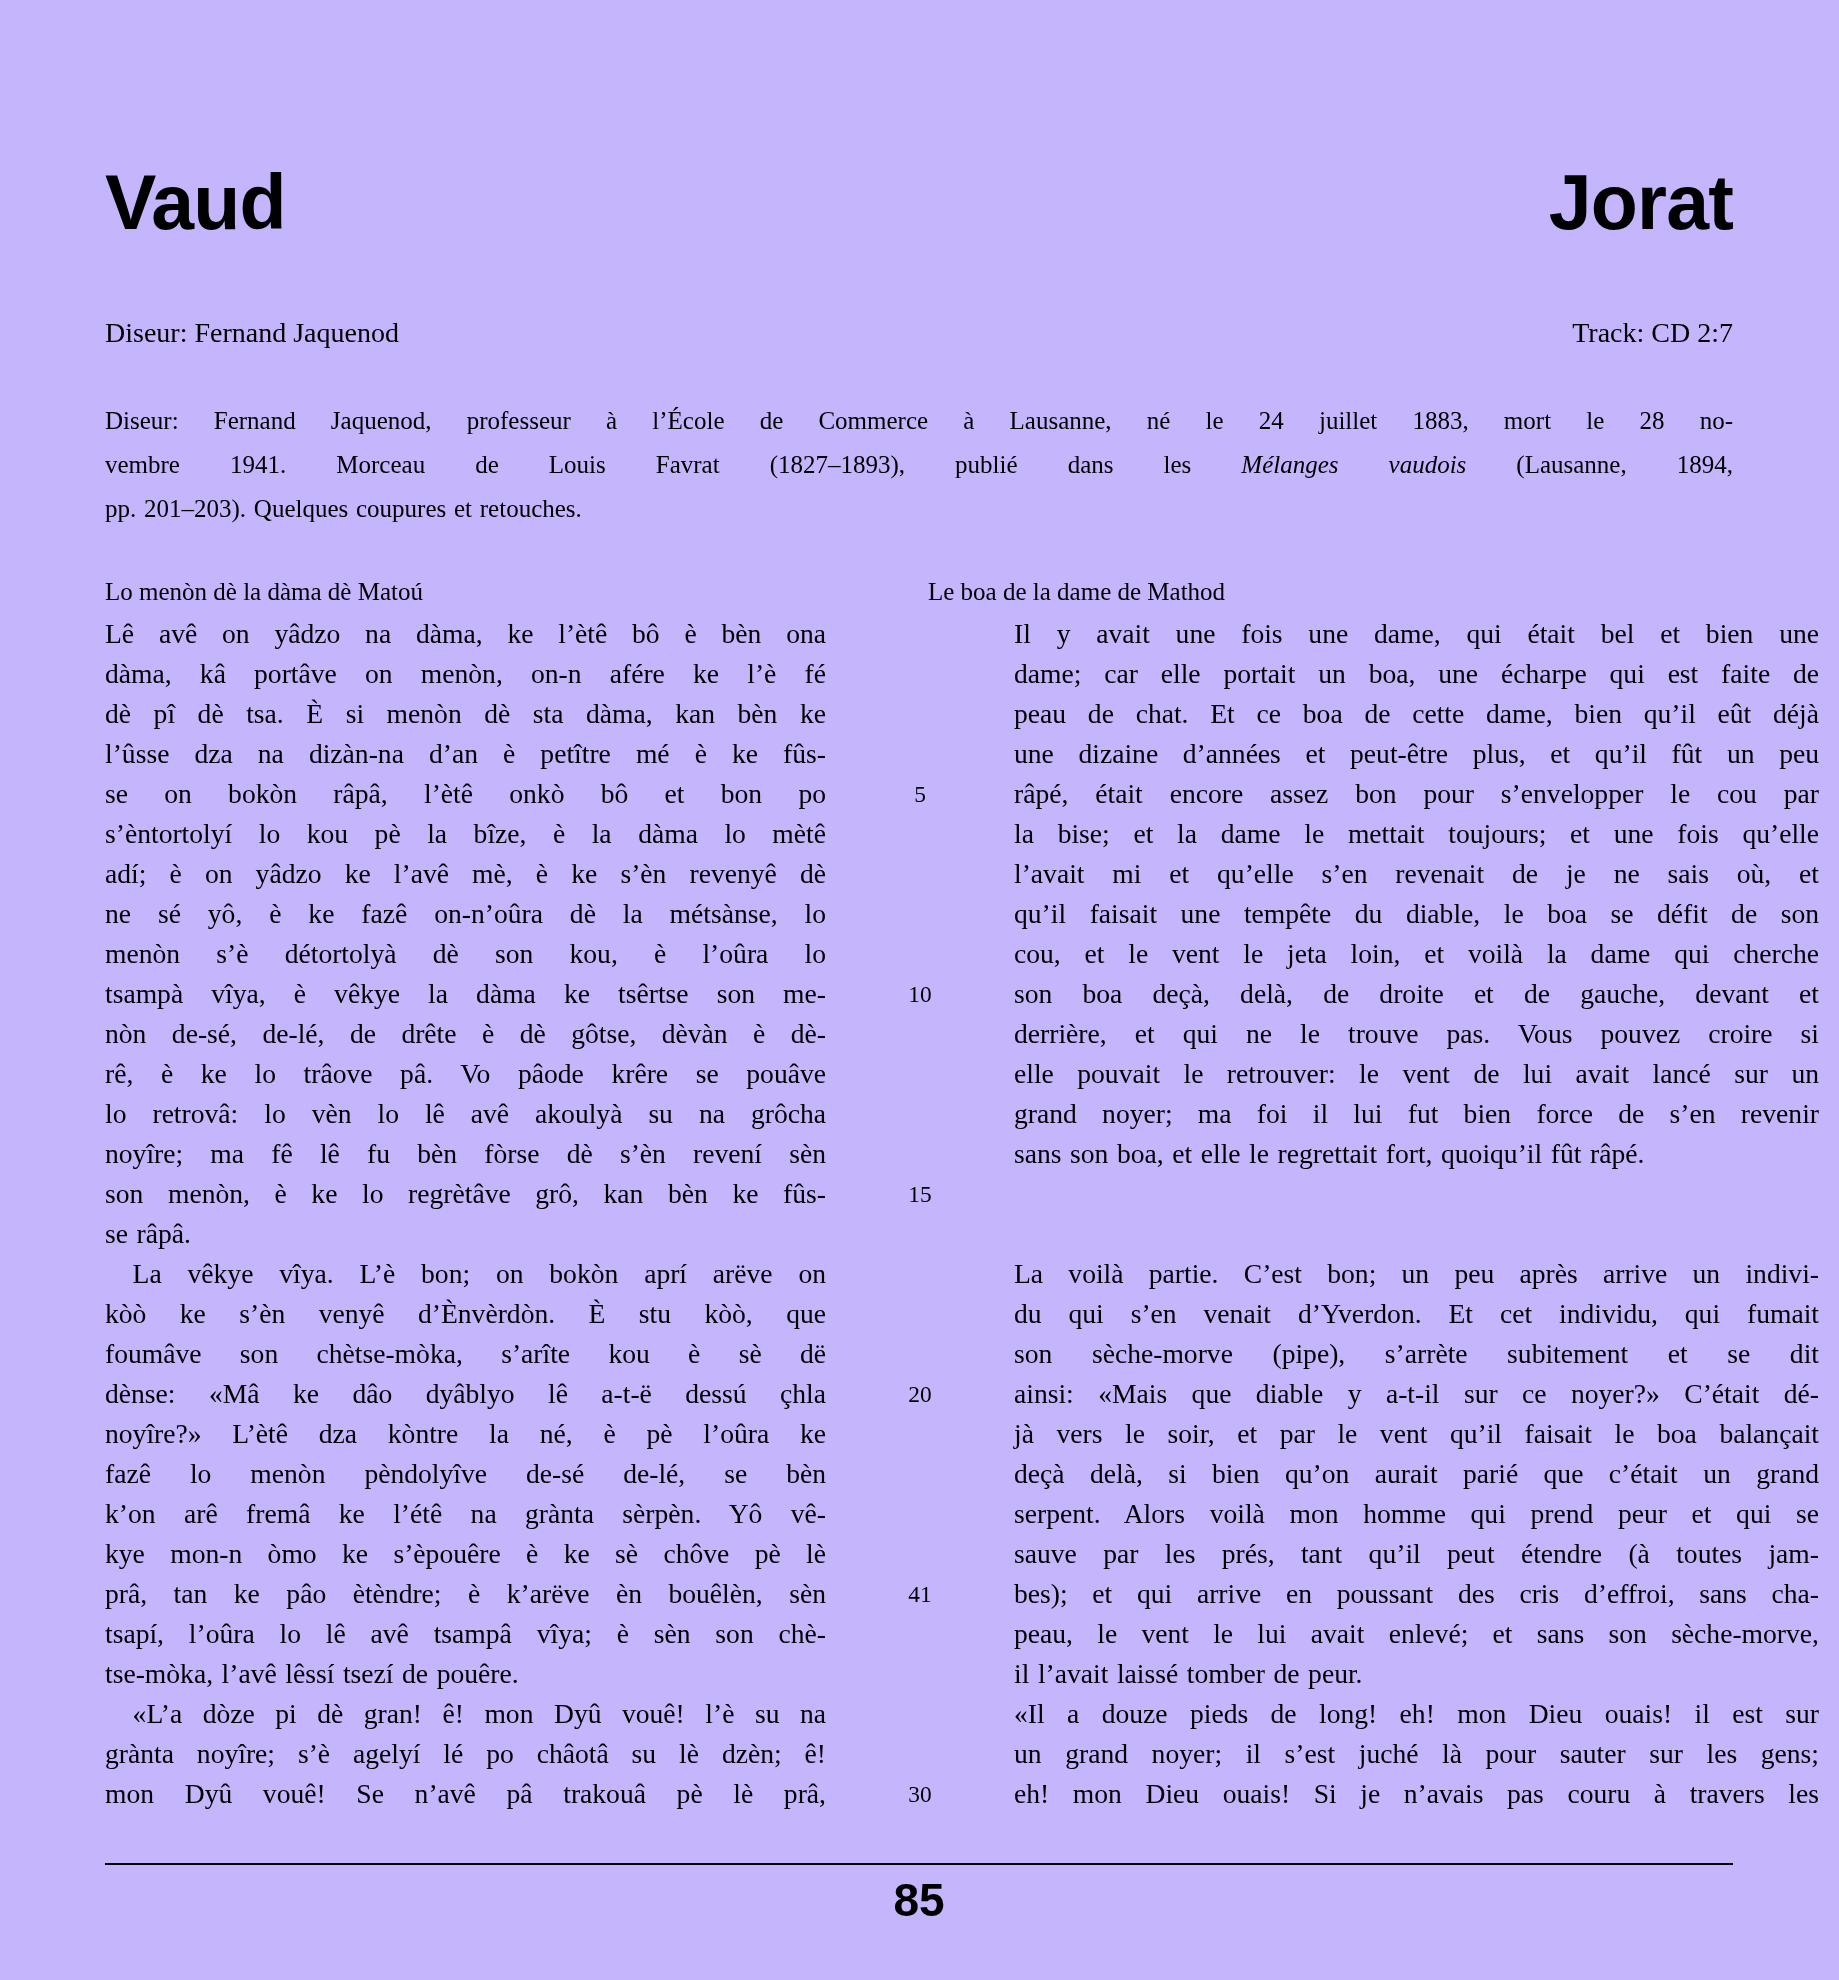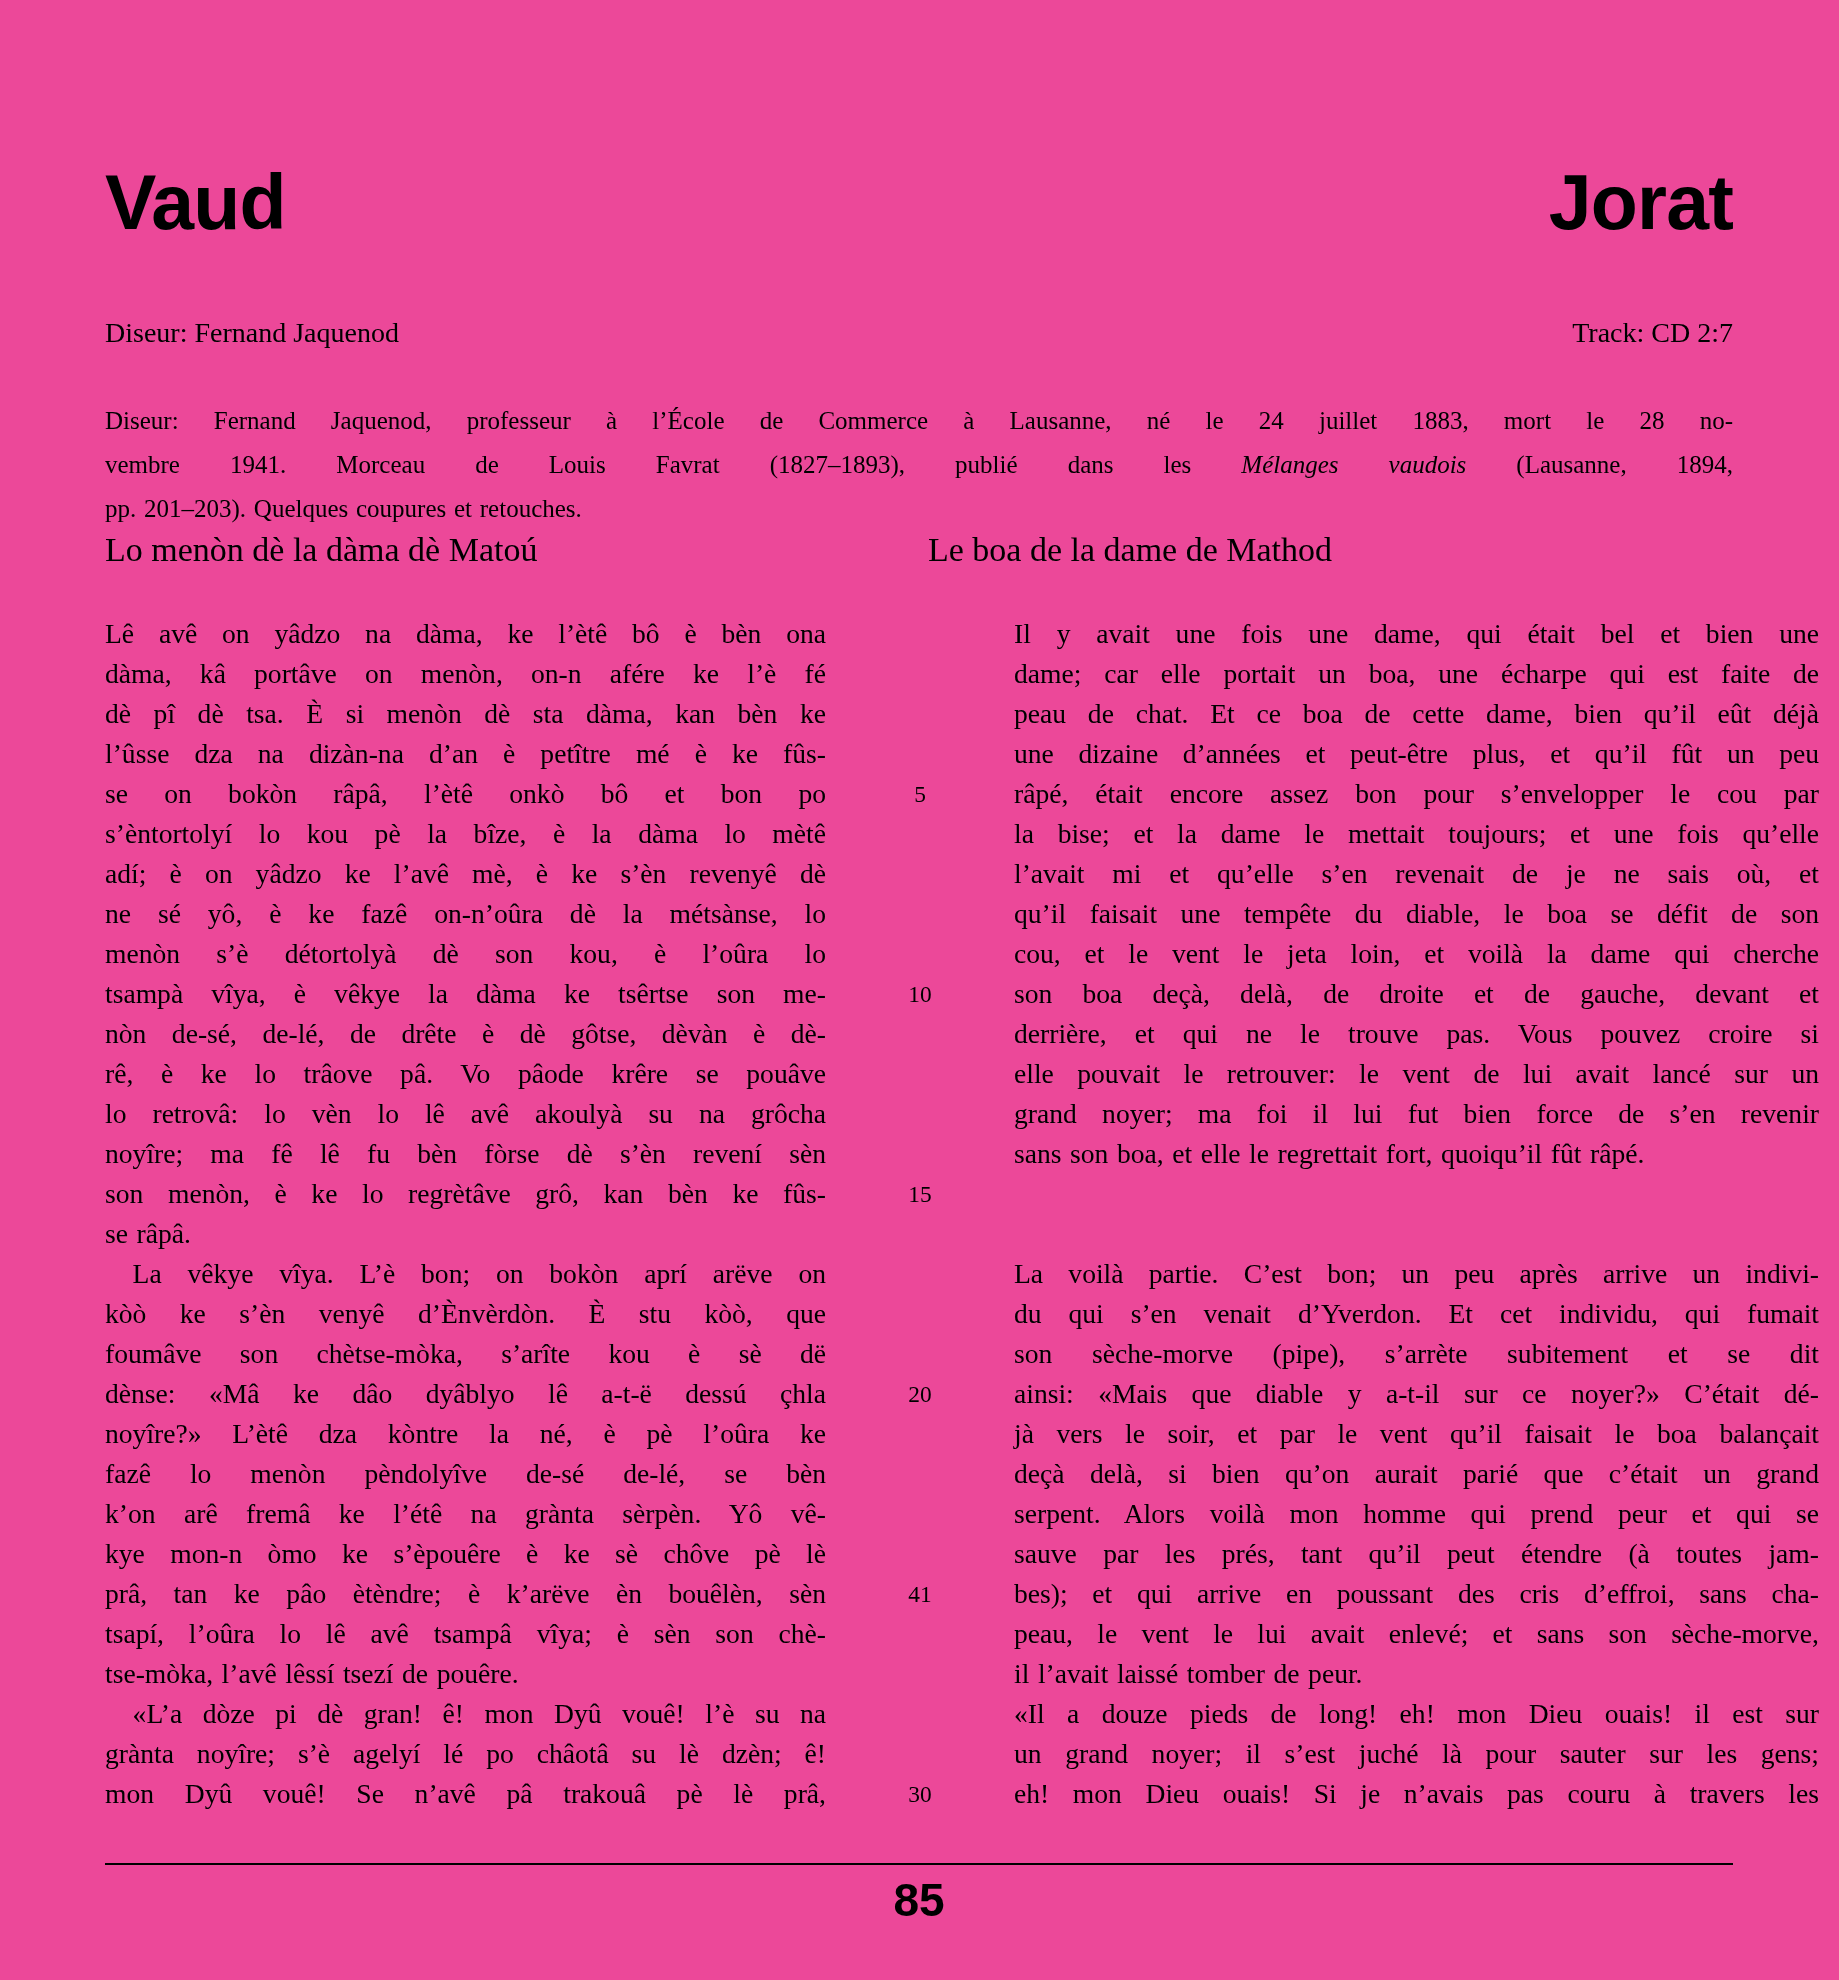--- a/index.html
+++ b/index.html
@@ -1,20 +1,20 @@
 <!DOCTYPE html>
 <html style="font-size:13.4px"><head>
 <meta charset="utf-8">
 <style>
   html,body { margin:0; padding:0; background:#777; }
   .page {
     position:relative;
     width:1839px; height:1980px;
     margin:0 auto;
-    background:#ec4899;
+    background:#c4b5fd;
     color:#000;
     font-family:"Liberation Serif","DejaVu Serif",serif;
     overflow:hidden;
   }
   
   .header-row {
     position:absolute; top:164px; left:105px; width:1628px;
     display:flex; justify-content:space-between; align-items:baseline;
     font-family:"Liberation Sans","DejaVu Sans",sans-serif;
     font-weight:bold; font-size:77px; line-height:1;
@@ -29,21 +29,21 @@
   .intro {
     position:absolute; top:399px; left:105px; width:1628px;
     font-size:25px;
   }
   .intro .line { height:44px; line-height:44px; }
   
   .titles-row, .body-grid {
     position:absolute; left:105px; width:1628px;
     display:grid; grid-template-columns:721px 102px 805px;
   }
-  .titles-row { top:530px; font-size:34px; line-height:40px; }
+  .titles-row { top:572px; font-size:25px; line-height:40px; }
   
   .body-grid { top:614px; font-size:27.6px;gap:43px; }
   .col .line, .gutter .gline { height:40px; line-height:40px; }
   .line {
     text-align:justify;
     text-align-last:justify;
     word-spacing:0.06em;
     white-space:normal;
     overflow:visible;
   }

